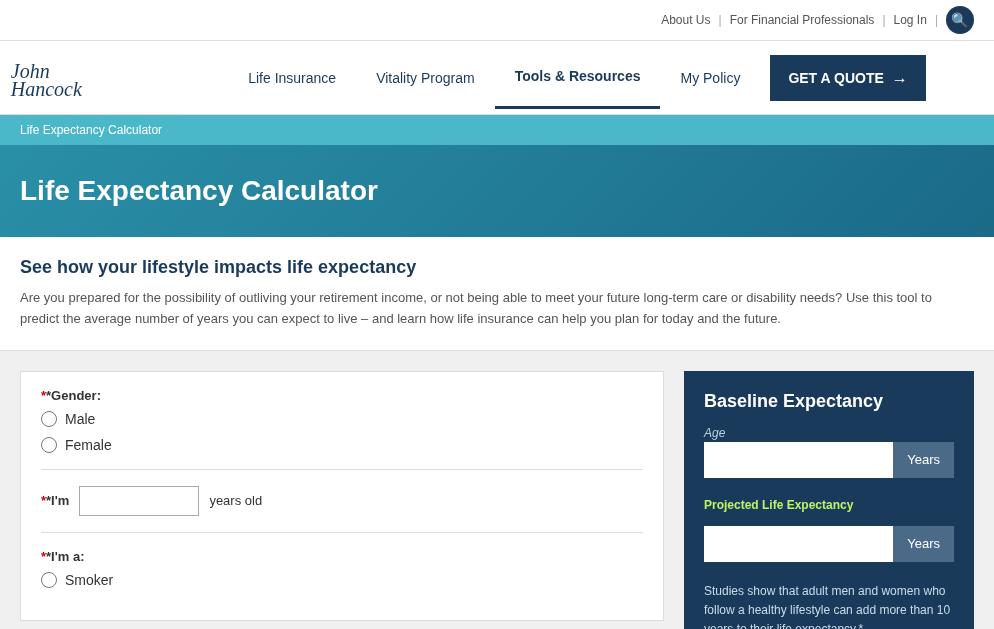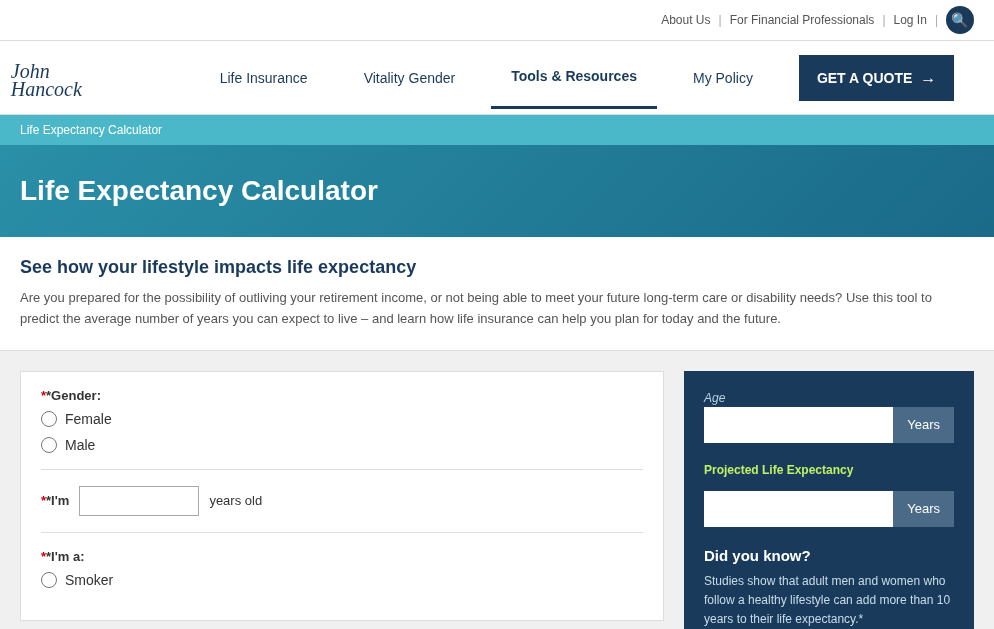--- a/index.html
+++ b/index.html
@@ -41,21 +41,21 @@
     .logo {
       width: 160px;
       padding: 10px 0;
     }
     .logo svg { width: 150px; height: 50px; }
     nav {
       display: flex;
       align-items: center;
       flex: 1;
       justify-content: center;
-      gap: 16px;
+      gap: 0;
     }
     .nav-item {
       padding: 22px 20px;
       font-size: 14px;
       color: #1a3a5c;
       cursor: pointer;
       text-decoration: none;
       white-space: nowrap;
       font-weight: 500;
     }
@@ -270,21 +270,21 @@
 
 <div class="header">
   <div class="logo">
     <svg viewBox="0 0 160 55" xmlns="http://www.w3.org/2000/svg">
       <text x="5" y="30" font-family="Georgia, serif" font-size="22" fill="#1a3a5c" font-style="italic">John</text>
       <text x="5" y="50" font-family="Georgia, serif" font-size="22" fill="#1a3a5c" font-style="italic">Hancock</text>
     </svg>
   </div>
   <nav>
     <a class="nav-item" href="#">Life Insurance</a>
-    <a class="nav-item" href="#">Vitality Gender</a>
+    <a class="nav-item" href="#">Vitality Program</a>
     <a class="nav-item active" href="#">Tools &amp; Resources</a>
     <a class="nav-item" href="#">My Policy</a>
     <button class="get-quote-btn">
       <span>GET A QUOTE</span>
       <span class="arrow">→</span>
     </button>
   </nav>
 </div>
 
 <div class="breadcrumb-bar">
@@ -304,26 +304,26 @@
 
   <div class="form-section">
     <div class="form-body">
 
       <div class="field-group">
         <label class="field-label">
           <span class="required">*</span><span>*Gender:</span>
         </label>
         <div class="radio-group">
           <label class="radio-item">
+            <input type="radio" name="gender" value="male" style="">
+            <span>Male</span>
+          </label>
+          <label class="radio-item">
             <input type="radio" name="gender" value="female" style="">
             <span>Female</span>
-          </label>
-          <label class="radio-item">
-            <input type="radio" name="gender" value="male" style="">
-            <span>Male</span>
           </label>
         </div>
       </div>
 
       <hr class="divider">
 
       <div class="age-row">
         <label>
           <span class="required">*</span><span>*I'm</span>
         </label>
@@ -343,32 +343,32 @@
             <span>Smoker</span>
           </label>
         </div>
       </div>
 
     </div>
   </div>
 
   <div class="sidebar">
 
+    <h3>Baseline Expectancy</h3>
     <div class="sub-label">Age</div>
     <div class="result-box">
       <div class="result-input"></div>
       <div class="result-tag">Years</div>
     </div>
 
     <h4>Projected Life Expectancy</h4>
     <div class="result-box">
       <div class="result-input"></div>
       <div class="result-tag">Years</div>
     </div>
 
     <div class="did-you-know">
-      <h4>Did you know?</h4>
       <p>Studies show that adult men and women who follow a healthy lifestyle can add more than 10 years to their life expectancy.*</p>
     </div>
 
   </div>
 
 </div>
 
 </body></html>

